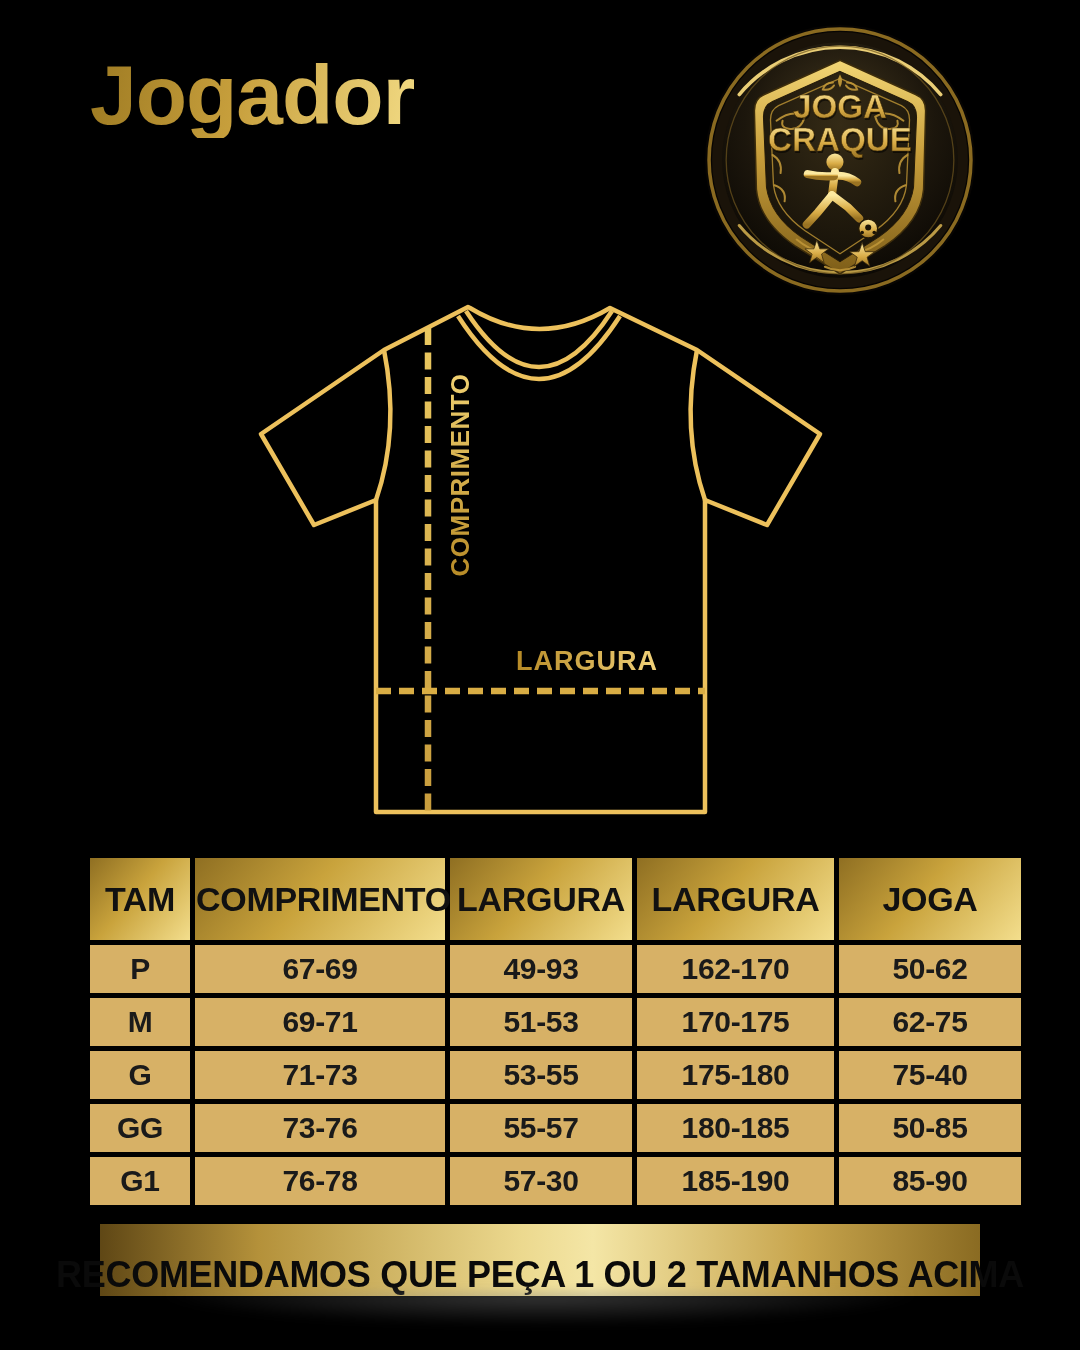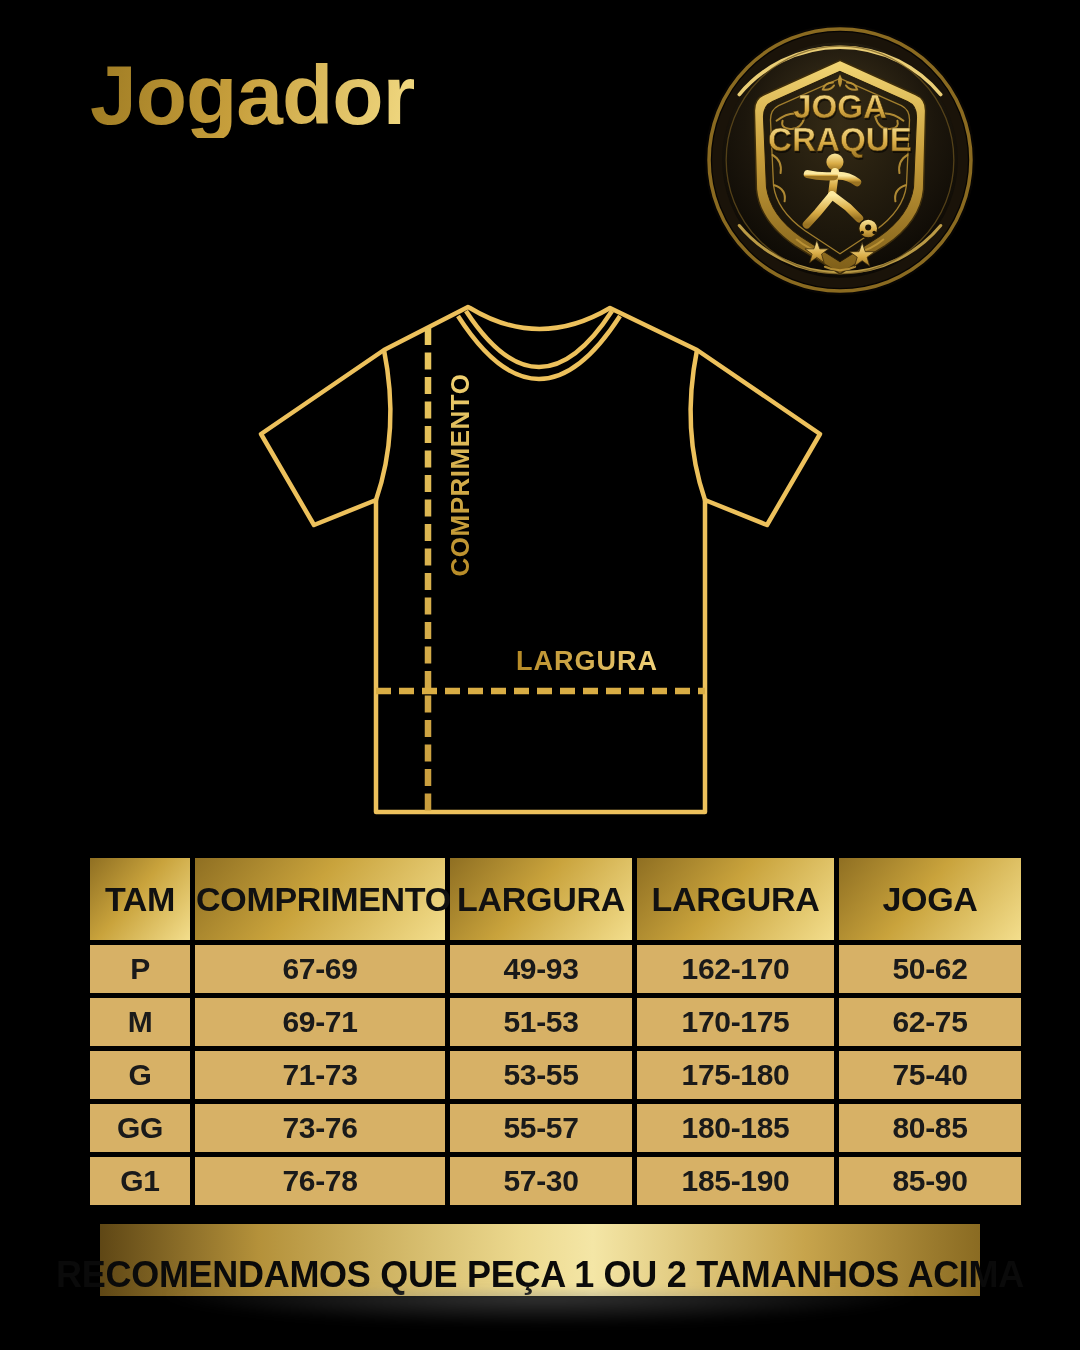--- a/index.html
+++ b/index.html
@@ -216,21 +216,21 @@
         <td>71-73</td>
         <td>53-55</td>
         <td>175-180</td>
         <td>75-40</td>
       </tr>
       <tr>
         <td>GG</td>
         <td>73-76</td>
         <td>55-57</td>
         <td>180-185</td>
-        <td>80-85</td>
+        <td>50-85</td>
       </tr>
       <tr>
         <td>G1</td>
         <td>76-78</td>
         <td>57-30</td>
         <td>185-190</td>
         <td>85-90</td>
       </tr>
     </tbody>
   </table>

